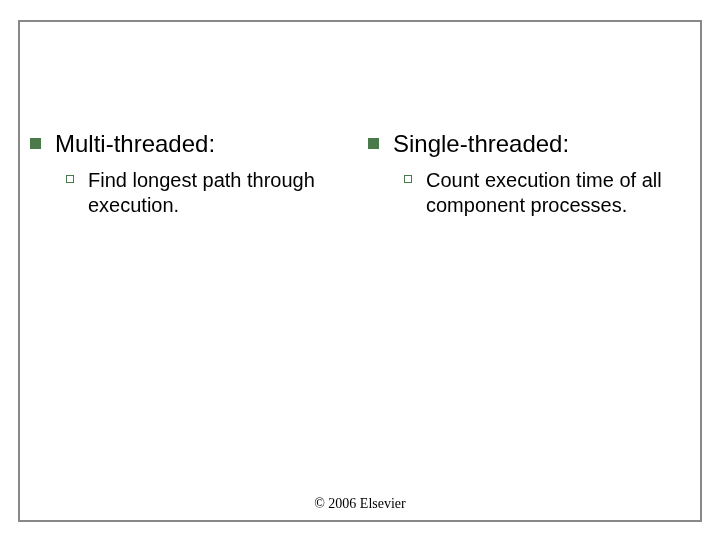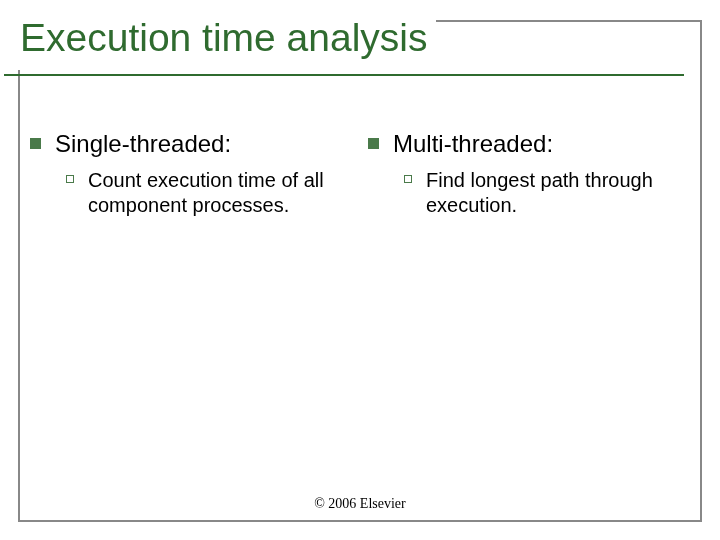--- a/index.html
+++ b/index.html
@@ -91,44 +91,40 @@
     font-size: 14px;
     font-family: "Times New Roman", serif;
     color: #000;
   }
 </style>
 </head>
 <body>
 
 <div class="slide">
   <div class="frame">
-    <div class="title-wrap">
-      <h1 class="title">Execution time analysis</h1>
-      <div class="title-underline"></div>
-    </div>
 
     <div class="content">
+      <div class="col">
+        <div class="l1">
+          <span class="bullet-sq"></span>
+          <span class="l1-text">Multi-threaded:</span>
+        </div>
+        <div class="l2">
+          <span class="bullet-hollow"></span>
+          <span class="l2-text">Find longest path through execution.</span>
+        </div>
+      </div>
+
       <div class="col">
         <div class="l1">
           <span class="bullet-sq"></span>
           <span class="l1-text">Single-threaded:</span>
         </div>
         <div class="l2">
           <span class="bullet-hollow"></span>
           <span class="l2-text">Count execution time of all component processes.</span>
         </div>
       </div>
-
-      <div class="col">
-        <div class="l1">
-          <span class="bullet-sq"></span>
-          <span class="l1-text">Multi-threaded:</span>
-        </div>
-        <div class="l2">
-          <span class="bullet-hollow"></span>
-          <span class="l2-text">Find longest path through execution.</span>
-        </div>
-      </div>
     </div>
 
     <div class="footer">© 2006 Elsevier</div>
   </div>
 </div>
 
 </body></html>

